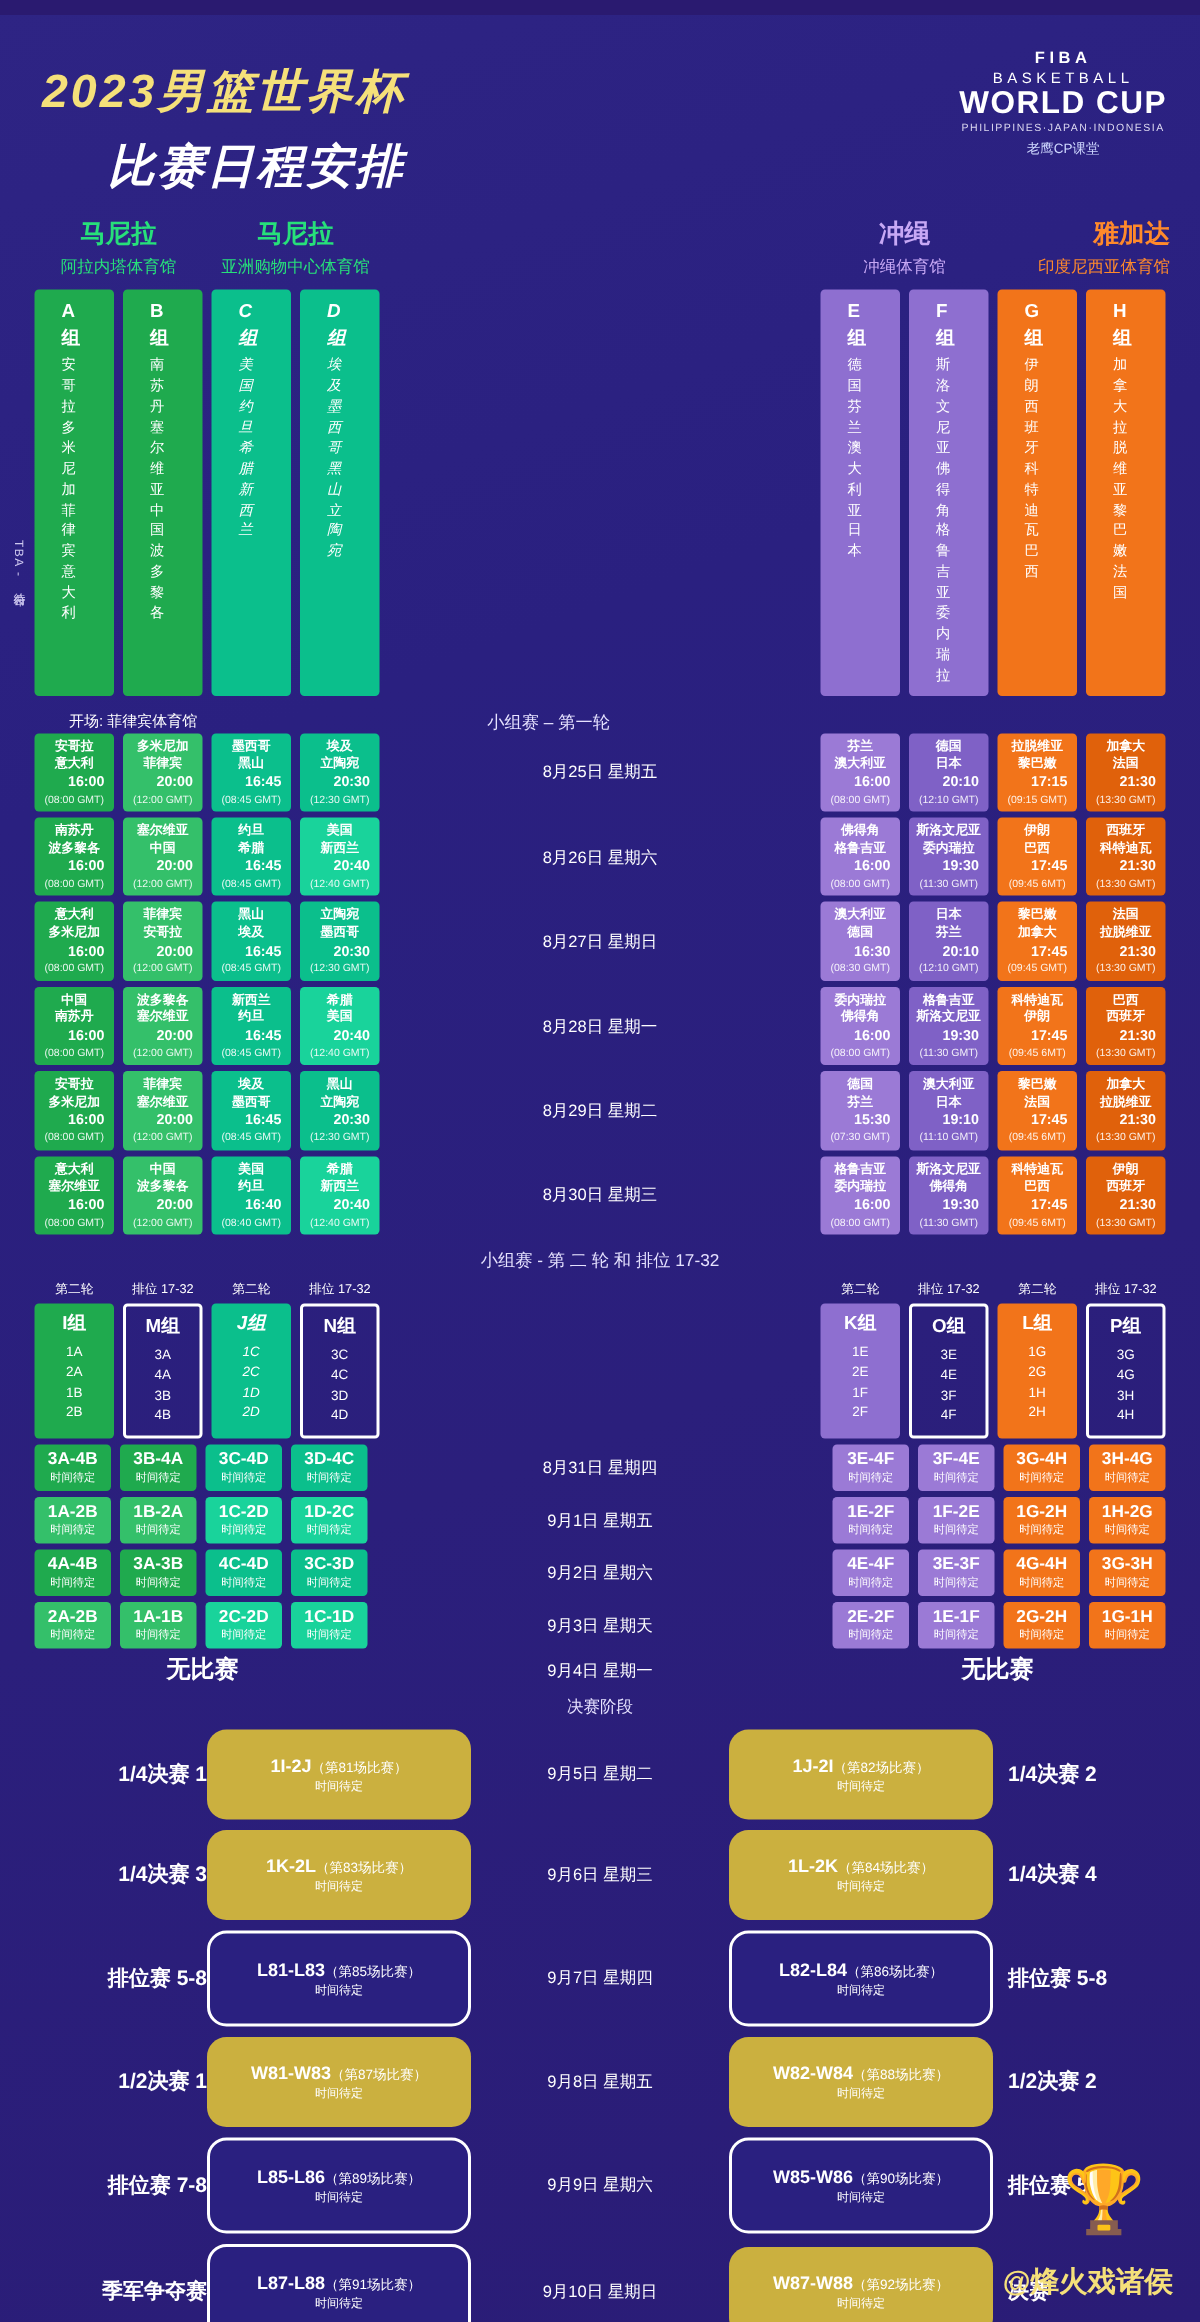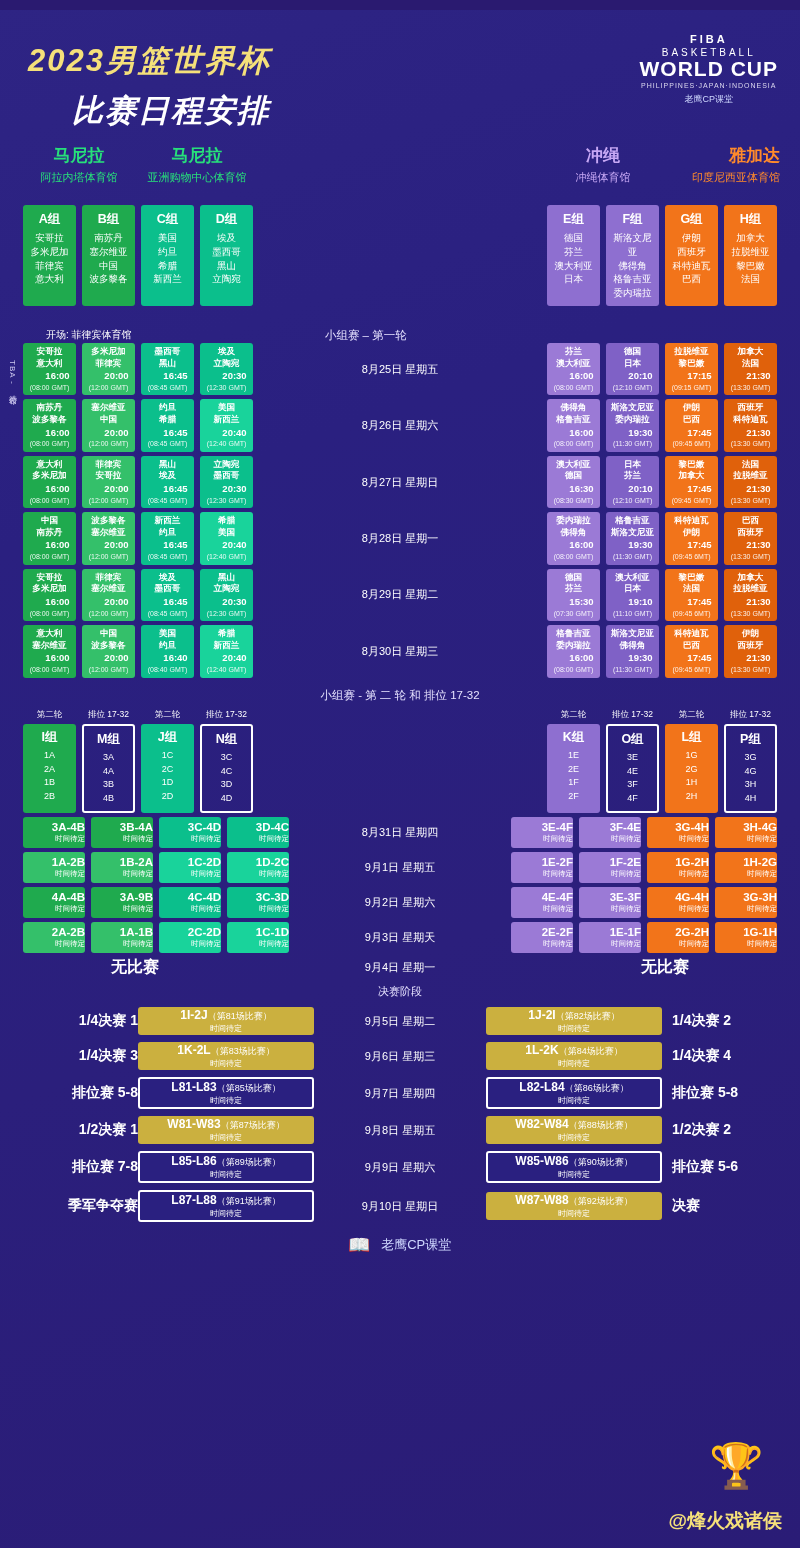--- a/index.html
+++ b/index.html
@@ -39,24 +39,24 @@
   .venues { display:flex; padding: 12px 20px 0 20px; }
   .venue { text-align:center; }
   .venue .city { font-size:17px; font-weight:bold; }
   .venue .arena { font-size:11px; margin-top:3px; }
   .green { color:#27e07a; }
   .purple { color:#c7a8f5; }
   .orange { color:#ff8a2b;text-align:right; }
 
   
   .groups { display:flex; padding: 8px 20px 0 20px; }
-  .gcell { width:53px; margin:12px 3px; border-radius:3px; padding:5px 4px 6px; text-align:center; font-size:9.5px; line-height:1.45; }
+  .gcell { width:53px; margin:0 3px; border-radius:3px; padding:5px 18px 6px; text-align:left; font-size:9.5px; line-height:1.45; }
   .gcell .gname { font-size:12.5px; font-weight:bold; margin-bottom:3px; }
   .g-green { background:#1faa4e; }
-  .g-teal { background:#0bbf8c; }
+  .g-teal { background:#0bbf8c;font-style:italic; }
   .g-purple { background:#8e6fd0; }
   .g-orange { background:#f2741a; }
 
   
   .sec-label { text-align:center; font-size:11.5px; color:#e6e2ff; margin: 10px 0 6px; }
   .open-label { font-size:10px; color:#fff; padding-left:46px; }
 
   
   .rowwrap { padding: 0 20px; }
   .mrow { display:flex; align-items:center; margin-bottom:4px; }
@@ -76,35 +76,35 @@
   .m-orange-d { background:#e0610b; }
   .tba { position:absolute; left:6px; top:360px; writing-mode:vertical-rl; font-size:8px; color:#cfc9f0; letter-spacing:1px;}
 
   
   .r2-head { display:flex; padding:0 20px; }
   .r2-head div { width:53px; margin:0 3px; text-align:center; font-size:8.5px; color:#fff; }
   .r2-spacer { flex:1; }
   .bcell { width:53px; margin:0 3px; border-radius:3px; text-align:center; font-size:9px; line-height:1.5; padding:4px 0 6px; min-height:88px;}
   .bcell .gname { font-size:12.5px; font-weight:bold; margin-bottom:3px; }
   .b-outline { border:2px solid #fff; background:transparent; }
-  .pcell { width:62px; margin:0 3px; border-radius:3px; text-align:right; padding:4px 0 4px; }
+  .pcell { width:51px; margin:0 3px; border-radius:3px; text-align:center; padding:4px 0 4px; }
   .pcell .code { font-size:11.5px; font-weight:bold; }
   .pcell .tbd { font-size:7.5px; margin-top:1px; }
   .nomatch { text-align:center; font-size:16px; font-weight:bold; color:#fff; }
 
   
   .finals-city { text-align:center; margin-top:14px; }
   .finals-city .c1 { color:#ff8a2b; font-size:19px; font-weight:bold; }
   .finals-city .c2 { color:#ffffff; font-size:15px; font-weight:bold; margin-left:8px;}
   .finals-stage { text-align:center; font-size:11px; color:#e6e2ff; margin:6px 0 8px;}
   .frow { display:flex; align-items:center; padding:0 26px; margin-bottom:7px; }
   .flabel { width:112px; font-size:14px; font-weight:bold; }
   .flabel.r { text-align:right; }
   .flabel.l { text-align:left; }
-  .fbox { width:176px; border-radius:3px; text-align:center; padding:1px 2px; font-size:9px; }
+  .fbox { width:176px; border-radius:13px; text-align:center; padding:17px 2px; font-size:9px; }
   .fbox .main { font-size:12px; font-weight:bold; }
   .fbox .sub { font-size:8px; }
   .f-gold { background:#cbb03f; color:#fff; }
   .f-dark { background:#2a2080; border:2px solid #fff; color:#fff; }
   .fdate { flex:1; text-align:center; font-size:11px; }
 
   
   .footer { display:flex; align-items:center; justify-content:center; gap:10px; margin-top:12px; }
   .footer .fl { font-size:13px; color:#cfd8ff; }
   .wm { position:absolute; right:18px; bottom:14px; font-size:19px; font-weight:bold; color:#f5e07a; }
@@ -709,21 +709,21 @@
           </div>
         </div>
       </div>
       <div class="mrow">
         <div class="side">
           <div class="pcell m-green">
             <div class="code">4A-4B</div>
             <div class="tbd">时间待定</div>
           </div>
           <div class="pcell m-green">
-            <div class="code">3A-9B</div>
+            <div class="code">3A-3B</div>
             <div class="tbd">时间待定</div>
           </div>
           <div class="pcell m-teal">
             <div class="code">4C-4D</div>
             <div class="tbd">时间待定</div>
           </div>
           <div class="pcell m-teal">
             <div class="code">3C-3D</div>
             <div class="tbd">时间待定</div>
           </div>

